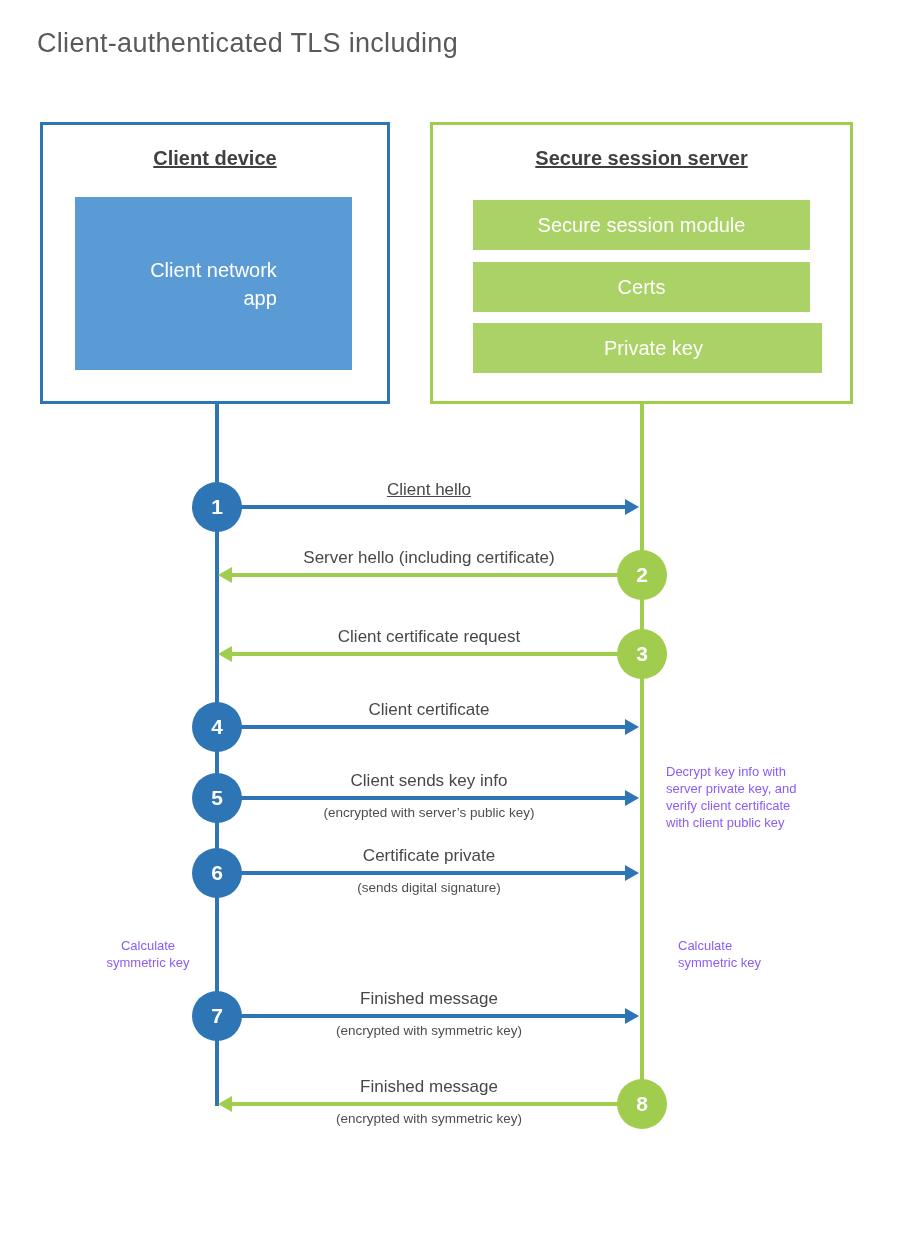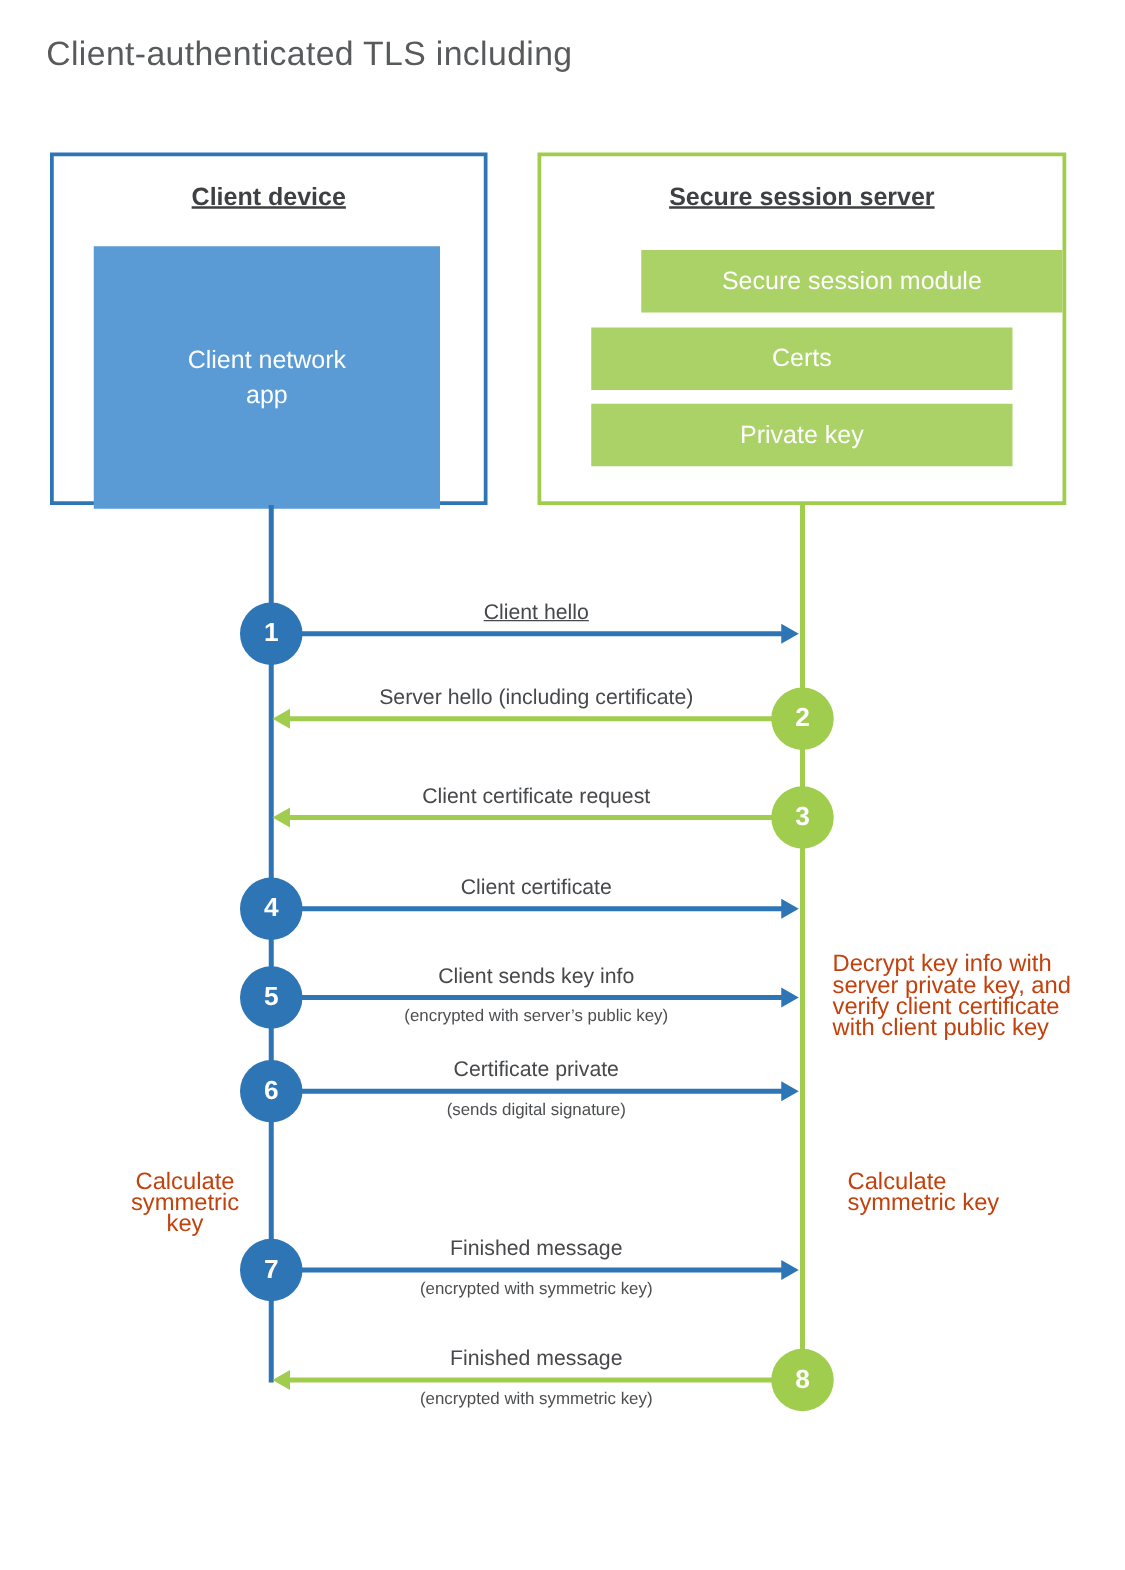--- a/index.html
+++ b/index.html
@@ -9,23 +9,23 @@
   }
   .page-title{
     position:absolute;left:37px;top:28px;font-size:27px;font-weight:300;
     color:#595a5c;letter-spacing:0.3px;
   }
   .device-box{position:absolute;top:122px;height:282px;background:#fff;box-sizing:border-box;}
   .client-box{left:40px;width:350px;border:3px solid var(--blue);}
   .server-box{left:430px;width:423px;border:3px solid var(--green);}
   .box-title{margin-top:22px;text-align:center;font-size:20px;font-weight:bold;color:#3f4043;text-decoration:underline;}
   .client-app{
-    position:absolute;left:35px;top:75px;width:277px;height:210px;background:var(--blue-fill);
+    position:absolute;left:35px;top:75px;width:277px;height:173px;background:var(--blue-fill);
     color:#fff;font-size:20px;line-height:28px;display:flex;align-items:center;justify-content:center;
-    text-align:center;white-space:pre-line;
+    text-align:right;white-space:pre-line;
   }
   .module-bar{
     position:absolute;left:40px;width:337px;height:50px;background:var(--green-fill);
     color:#fff;font-size:20px;display:flex;align-items:center;justify-content:center;
   }
   .lifeline{position:absolute;width:4px;top:404px;}
   .lifeline-client{left:215px;height:702px;background:var(--blue);}
   .lifeline-server{left:640px;height:700px;background:var(--green);}
   .msg-line{position:absolute;height:4px;}
   .arrowhead{position:absolute;width:0;height:0;border-top:8px solid transparent;border-bottom:8px solid transparent;}
@@ -34,44 +34,44 @@
   .msg-circle{
     position:absolute;width:50px;height:50px;border-radius:50%;display:flex;align-items:center;
     justify-content:center;color:#fff;font-size:21px;font-weight:bold;
   }
   .msg-label{
     position:absolute;transform:translateX(-50%);font-size:17px;color:#47484b;white-space:nowrap;
   }
   .msg-sublabel{
     position:absolute;transform:translateX(-50%);font-size:13.5px;color:#4d4e50;white-space:nowrap;
   }
-  .note{position:absolute;font-size:19px;color:#c2410c;line-height:17px;white-space:pre-line;}
+  .note{position:absolute;font-size:13px;color:#8b5cf6;line-height:17px;white-space:pre-line;}
   .note-decrypt{left:666px;top:763px;}
   .note-calc-left{left:93px;top:937px;width:110px;text-align:center;}
   .note-calc-right{left:678px;top:937px;}
 </style>
 </head>
 <body>
 
 <div class="canvas" style="--blue: #2e75b6; --blue-fill: #5b9bd5; --green: #a1cd4f; --green-fill: #abd266;">
 
   <div class="page-title">Client-authenticated TLS including</div>
 
   <div class="device-box client-box">
     <div class="box-title">Client device</div>
   </div>
   <div class="client-app" style="left:75px;top:197px;">Client network
 app</div>
 
   <div class="device-box server-box">
     <div class="box-title">Secure session server</div>
     <div id="server-modules">
-        <div class="module-bar" style="top: 75px; margin-left: 40px;">Secure session module</div>
+        <div class="module-bar" style="top: 75px;">Secure session module</div>
         <div class="module-bar" style="top: 137px;">Certs</div>
-        <div class="module-bar" style="top: 198px;">Private key</div>
+        <div class="module-bar" style="top: 198px; padding-left: 12px;">Private key</div>
       </div>
   </div>
 
   <div class="lifeline lifeline-client"></div>
   <div class="lifeline lifeline-server"></div>
 
   <div id="messages-layer">
       <div>
         <div class="msg-line" style="background: var(--blue); top: 505px; left: 217px; width: 410px;"></div>
         <div class="arrowhead arrowhead-right" style="top: 499px; left: 625px;"></div>

